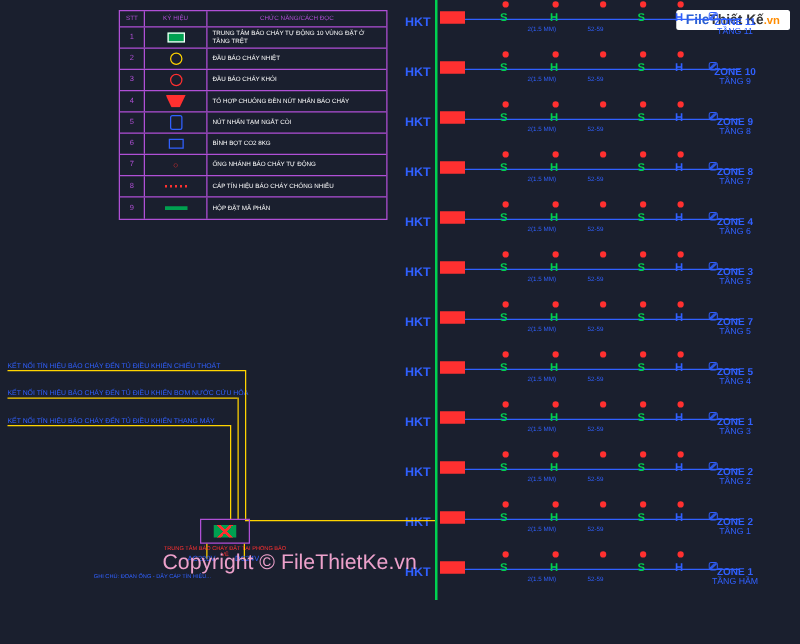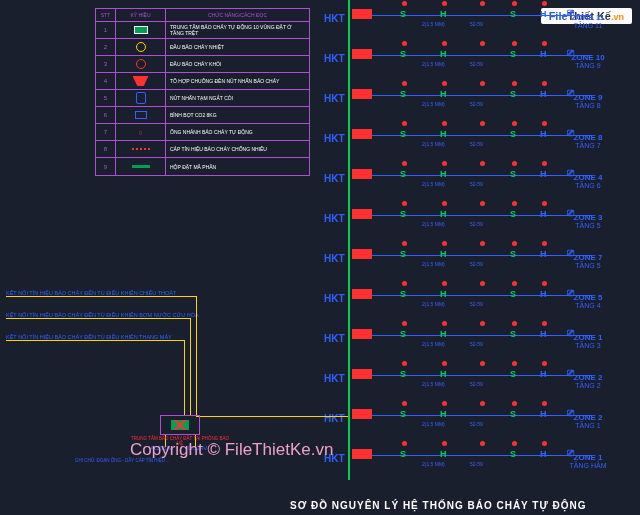--- a/index.html
+++ b/index.html
@@ -410,14 +410,13 @@
   <div class="vwire" style="left:165px;top:435px;height:12px"></div>
   <div class="vwire" style="left:195px;top:435px;height:12px"></div>
   <div class="pwr" style="left:150px">AC220V</div>
   <div class="pwr" style="left:188px">DC24V</div>
   <div class="panel-lbl">TRUNG TÂM BÁO CHÁY
 ĐẶT TẠI PHÒNG BẢO VỆ</div>
   <div class="notes">GHI CHÚ: ĐOẠN ỐNG - DÂY
 CÁP TÍN HIỆU...</div>
 
   <div class="watermark">Copyright © FileThietKe.vn</div>
-  <div class="title">SƠ ĐỒ NGUYÊN LÝ HỆ THỐNG BÁO CHÁY TỰ ĐỘNG</div>
 </div>
 
 </body></html>

